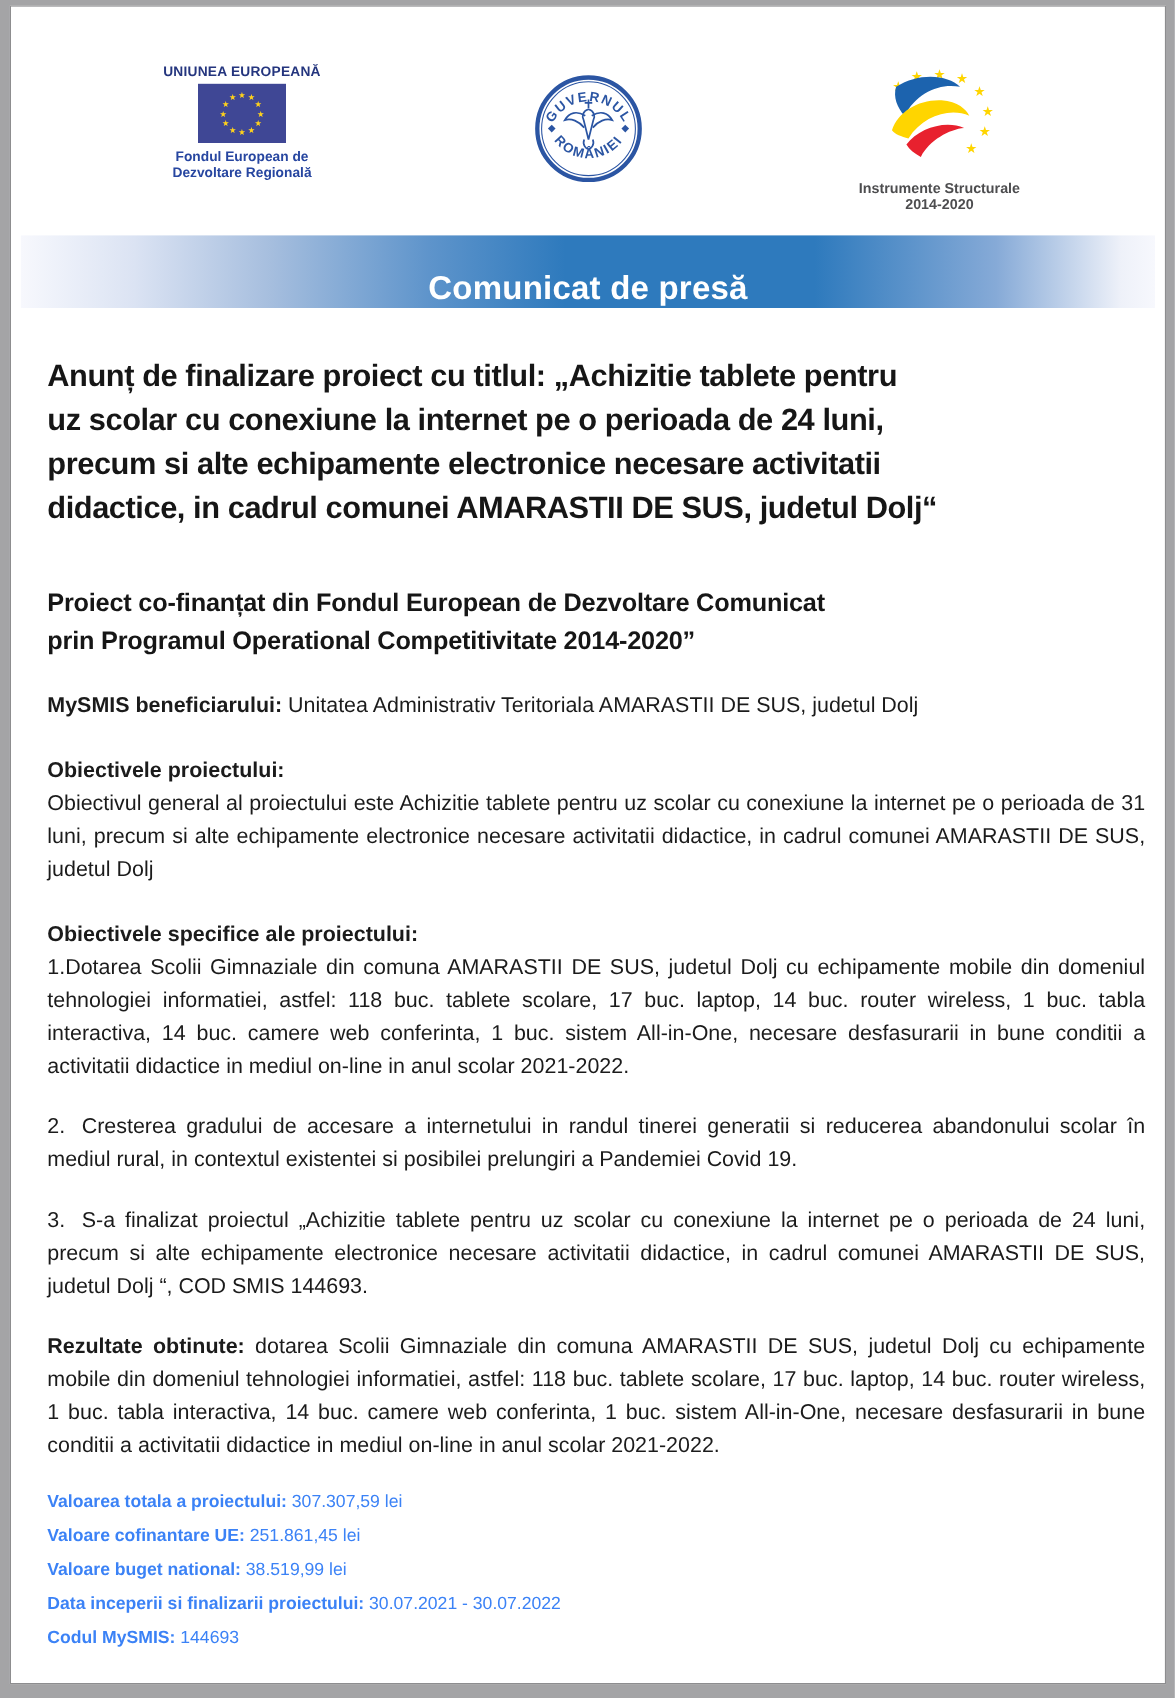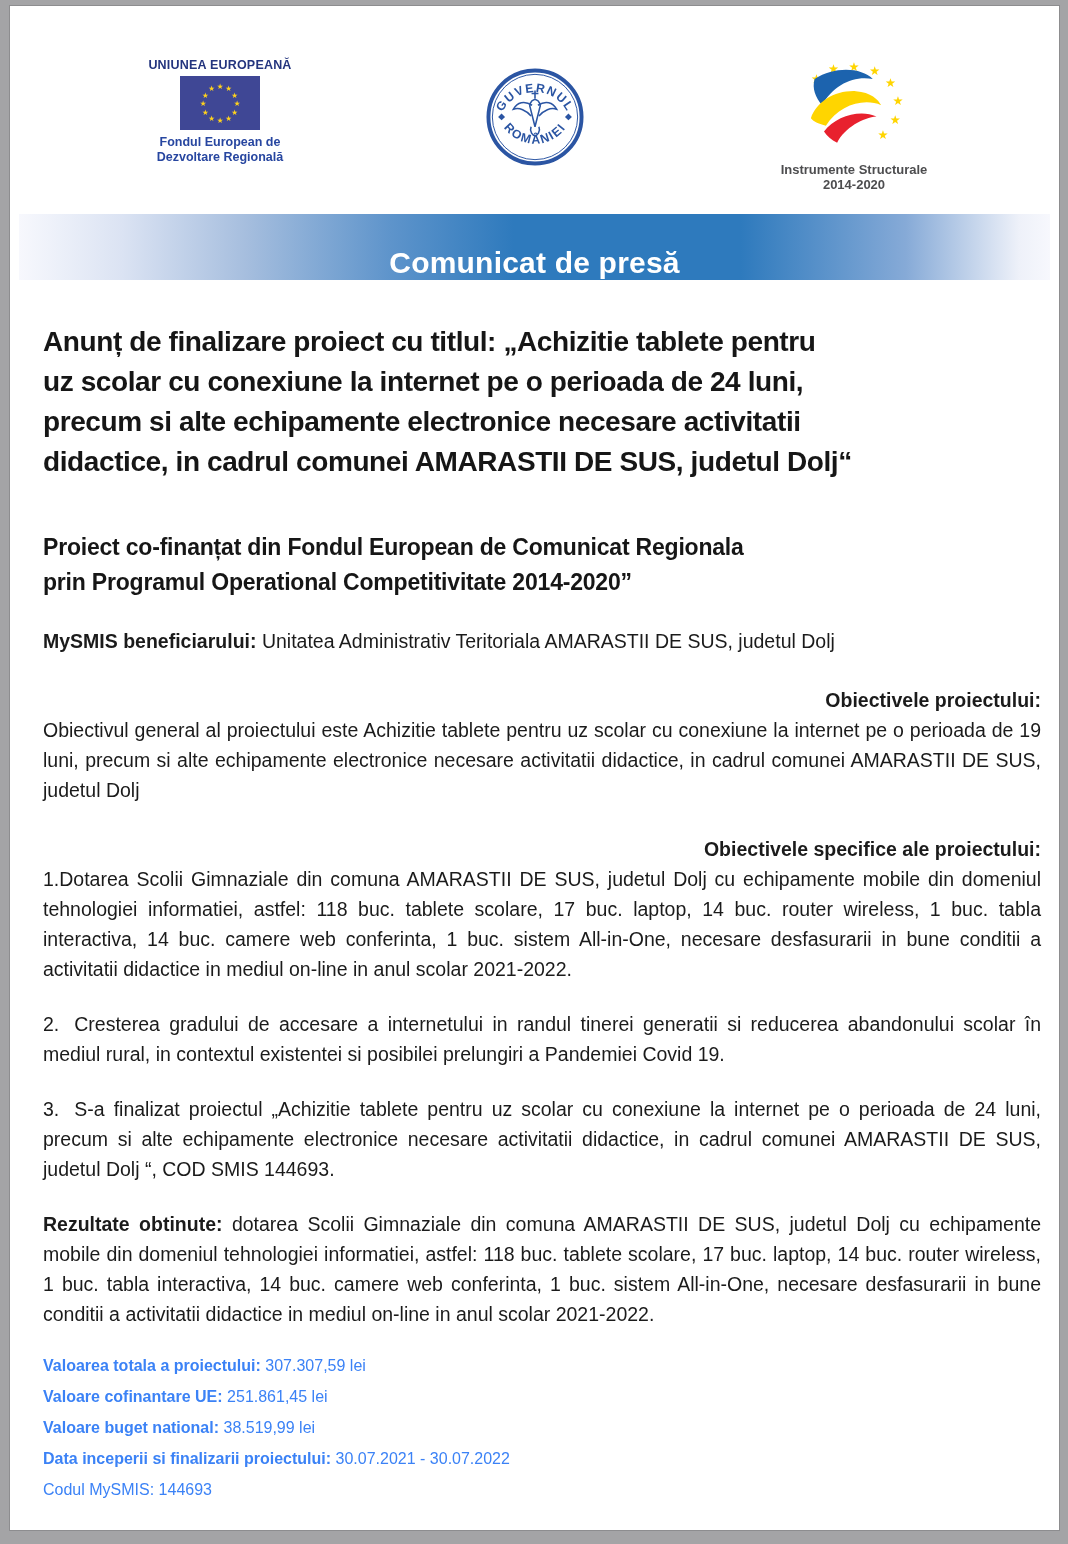--- a/index.html
+++ b/index.html
@@ -54,29 +54,29 @@
   }
   .subtitle-block{margin-top:48px;}
   .subtitle-line{
     font-size:23px;font-weight:bold;color:#161616;
     line-height:35px;letter-spacing:-.2px;
   }
   .body-line,.para{
     font-size:19.5px;color:#1b1b1b;line-height:30px;margin:0;
   }
   .beneficiary{margin-top:26px;}
-  .heading{font-weight:bold;margin-top:29px;text-align:right;}
+  .heading{font-weight:bold;margin-top:29px;}
   .para.justify{text-align:justify;}
   .item{margin-top:25px;}
   .item .num{padding-right:15px;}
   .results{margin-top:25px;}
   .values-block{margin-top:21px;}
   .value-row{font-size:16px;color:#3b82f6;line-height:31px;}
   .value-row .lbl{font-weight:bold;}
-  .value-row .lbl.regular{font-weight:normal;}
+  .value-row .lbl.regular{font-weight:bold;}
   b{font-weight:bold;}
 </style>
 </head>
 <body>
 
 <div class="page">
 
   <div class="logos-row">
 
     <div class="logo-eu">
@@ -163,28 +163,28 @@
   <div class="content">
 
     <div class="title-block">
       <div class="title-line">Anunț de finalizare proiect cu titlul: „Achizitie tablete pentru</div>
       <div class="title-line">uz scolar cu conexiune la internet pe o perioada de 24 luni,</div>
       <div class="title-line">precum si alte echipamente electronice necesare activitatii</div>
       <div class="title-line">didactice, in cadrul comunei AMARASTII DE SUS, judetul Dolj“</div>
     </div>
 
     <div class="subtitle-block">
-      <div class="subtitle-line">Proiect co-finanțat din Fondul European de Comunicat Regionala</div>
+      <div class="subtitle-line">Proiect co-finanțat din Fondul European de Dezvoltare Comunicat</div>
       <div class="subtitle-line">prin Programul Operational Competitivitate 2014-2020”</div>
     </div>
 
     <p class="para beneficiary"><b>MySMIS beneficiarului:</b> <span>Unitatea Administrativ Teritoriala AMARASTII DE SUS, judetul Dolj</span></p>
 
     <p class="para heading">Obiectivele proiectului:</p>
-    <p class="para justify">Obiectivul general al proiectului este Achizitie tablete pentru uz scolar cu conexiune la internet pe o perioada de 19 luni, precum si alte echipamente electronice necesare activitatii didactice, in cadrul comunei AMARASTII DE SUS, judetul Dolj</p>
+    <p class="para justify">Obiectivul general al proiectului este Achizitie tablete pentru uz scolar cu conexiune la internet pe o perioada de 31 luni, precum si alte echipamente electronice necesare activitatii didactice, in cadrul comunei AMARASTII DE SUS, judetul Dolj</p>
 
     <p class="para heading">Obiectivele specifice ale proiectului:</p>
 
     <p class="para justify"><span class="num">1.</span><span>Dotarea Scolii Gimnaziale din comuna AMARASTII DE SUS, judetul Dolj cu echipamente mobile din domeniul tehnologiei informatiei, astfel: 118 buc. tablete scolare, 17 buc. laptop, 14 buc. router wireless, 1 buc. tabla interactiva, 14 buc. camere web conferinta, 1 buc. sistem All-in-One, necesare desfasurarii in bune conditii a activitatii didactice in mediul on-line in anul scolar 2021-2022.</span></p>
 
     <p class="para justify item"><span class="num">2.</span><span>Cresterea gradului de accesare a internetului in randul tinerei generatii si reducerea abandonului scolar în mediul rural, in contextul existentei si posibilei prelungiri a Pandemiei Covid 19.</span></p>
 
     <p class="para justify item"><span class="num">3.</span><span>S-a finalizat proiectul „Achizitie tablete pentru uz scolar cu conexiune la internet pe o perioada de 24 luni, precum si alte echipamente electronice necesare activitatii didactice, in cadrul comunei AMARASTII DE SUS, judetul Dolj “, COD SMIS 144693.</span></p>
 
     <p class="para justify results"><b>Rezultate obtinute:</b> <span>dotarea Scolii Gimnaziale din comuna AMARASTII DE SUS, judetul Dolj cu echipamente mobile din domeniul tehnologiei informatiei, astfel: 118 buc. tablete scolare, 17 buc. laptop, 14 buc. router wireless, 1 buc. tabla interactiva, 14 buc. camere web conferinta, 1 buc. sistem All-in-One, necesare desfasurarii in bune conditii a activitatii didactice in mediul on-line in anul scolar 2021-2022.</span></p>

